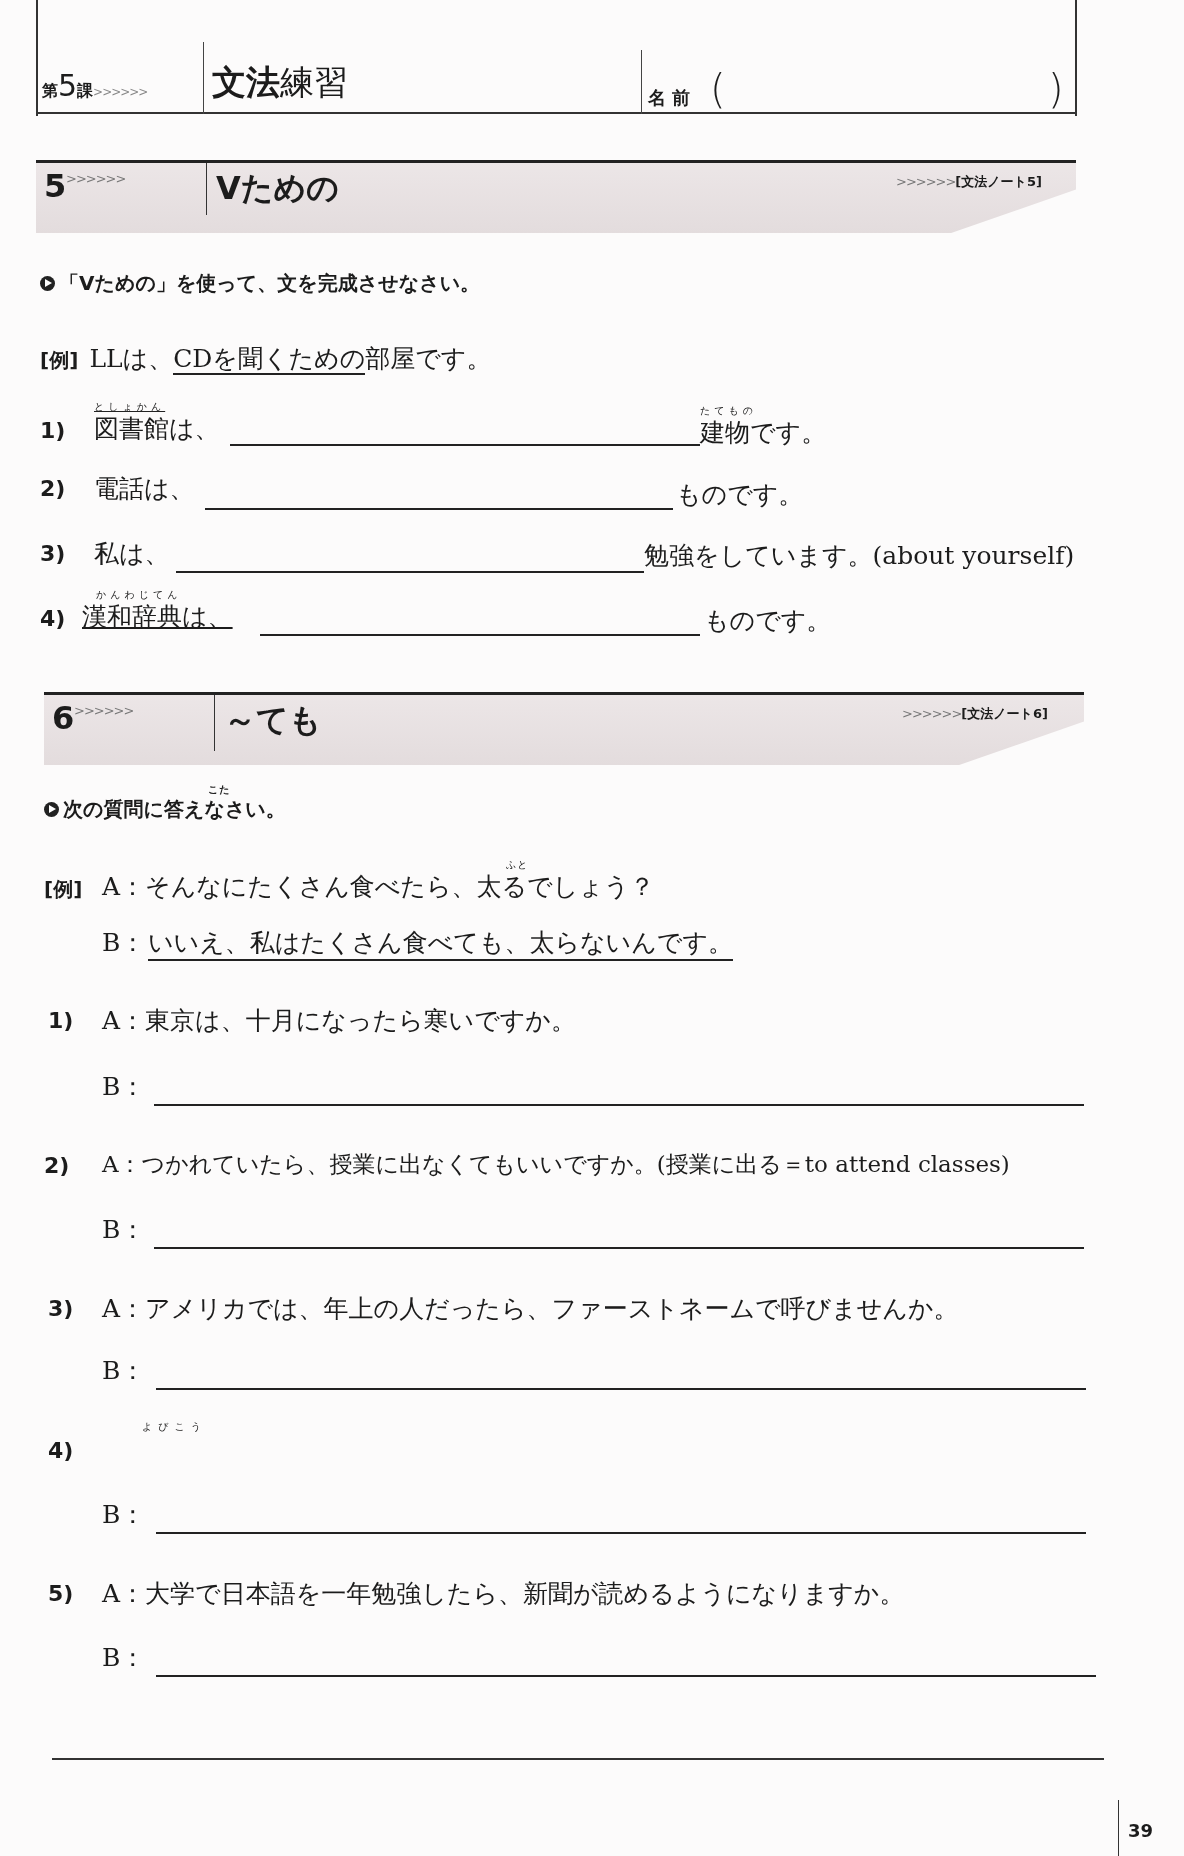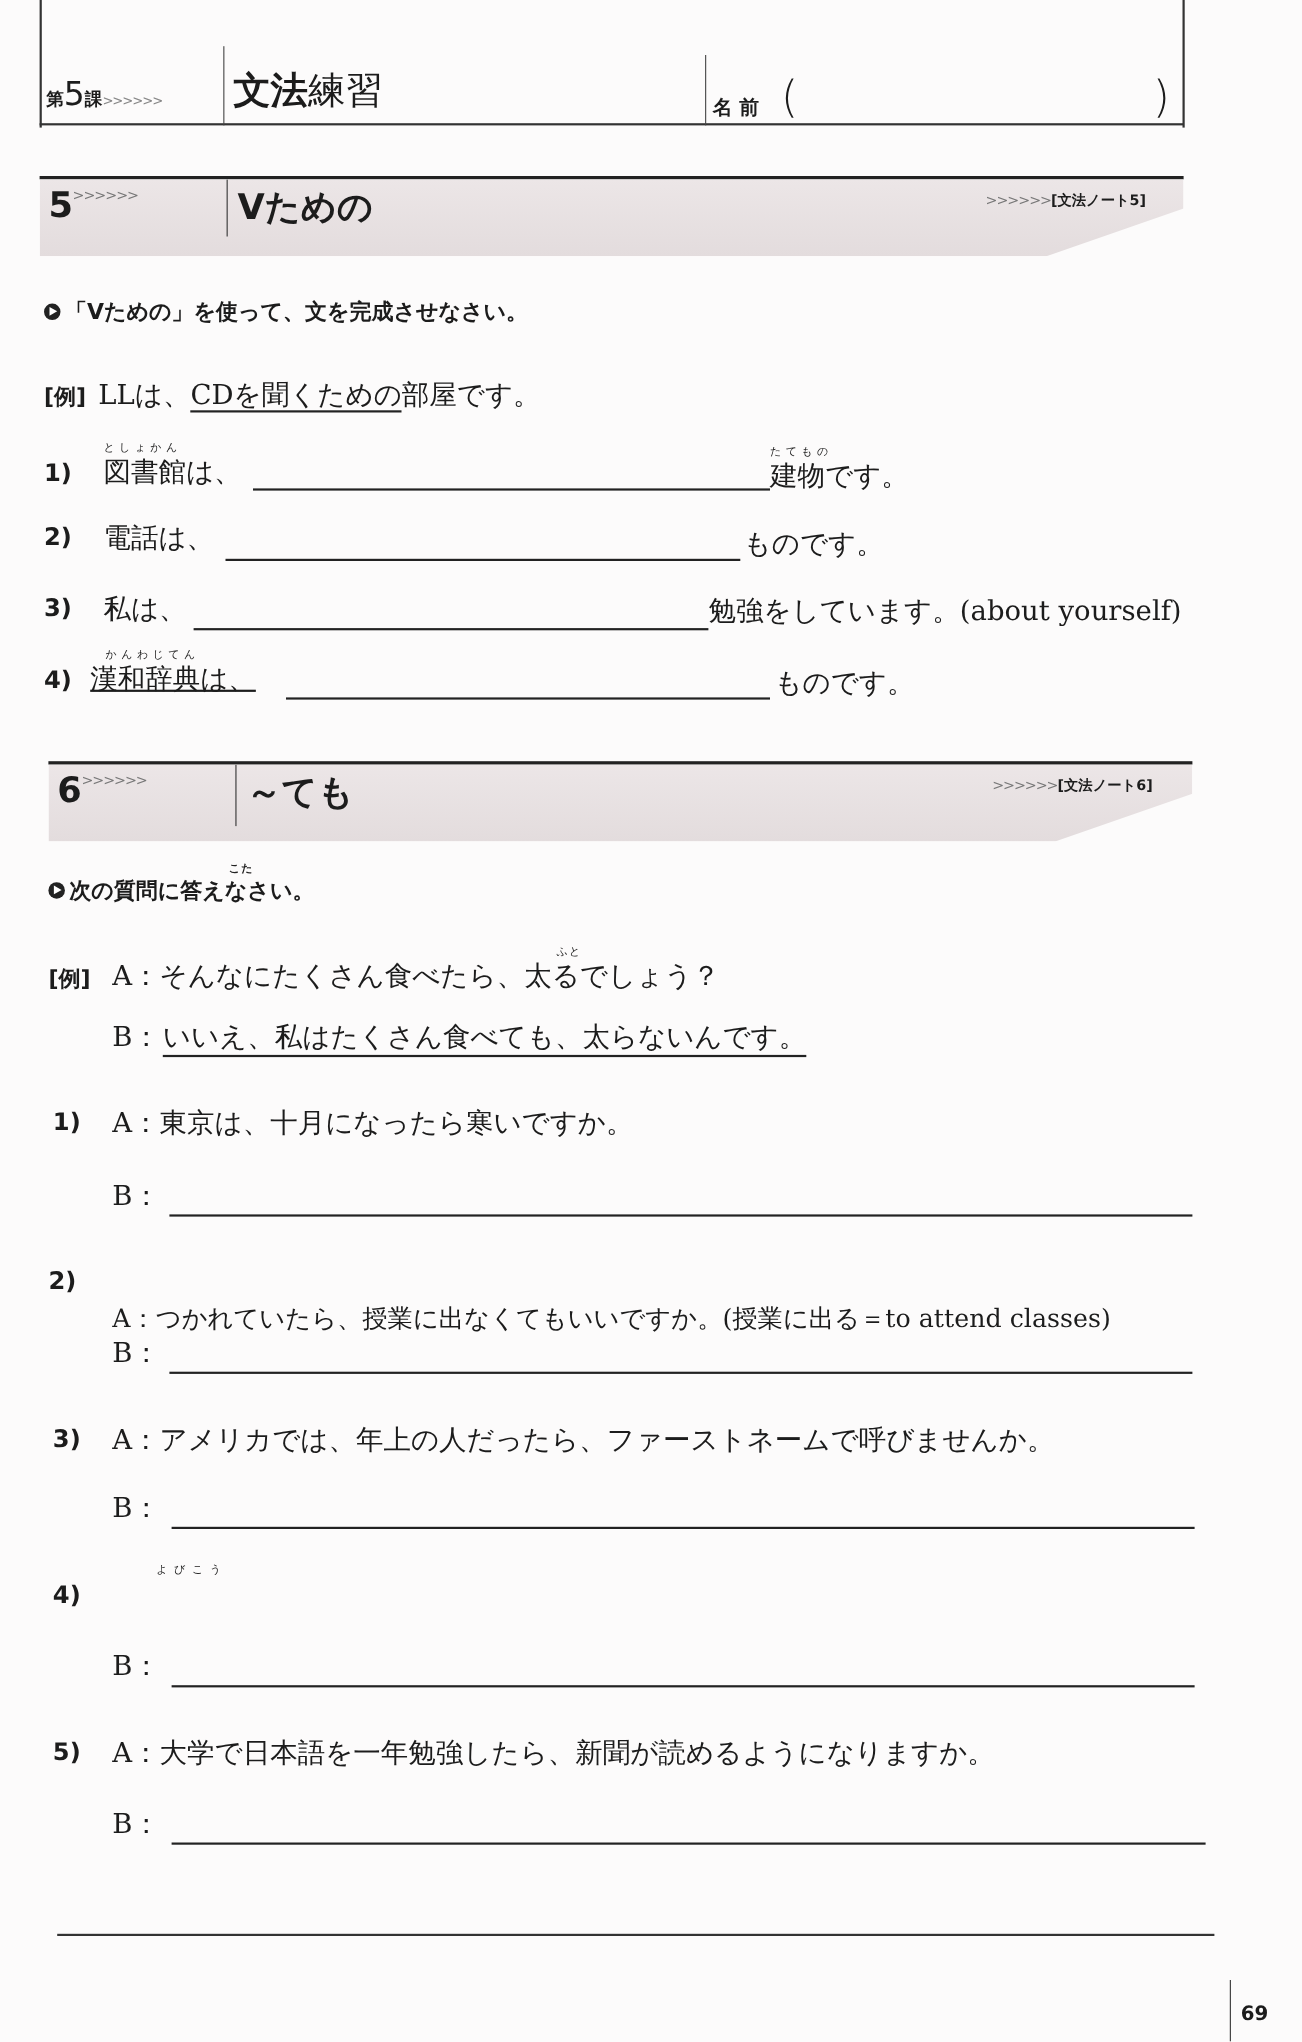--- a/index.html
+++ b/index.html
@@ -87,21 +87,21 @@
   <span class="bullet"></span><span>「Vための」を使って、文を完成させなさい。</span>
 </div>
 
 <div class="abs" style="left:40px; top:342px;">
   <span class="rei sans">[例]</span>
   <span class="txt" style="margin-left:6px;">LLは、</span><span class="txt uline">CDを聞くための</span><span class="txt">部屋です。</span>
 </div>
 
 <div class="abs" style="left:40px; top:400px; width:1100px; height:50px;">
   <span class="abs qnum sans" style="left:0; top:18px;">1)</span>
-  <span class="abs ruby sans" style="left:54px; top:0;">としょかん</span>
+  <span class="abs ruby sans" style="left:54px; top:0;text-decoration:underline;">としょかん</span>
   <span class="abs txt" style="left:54px; top:12px;">図書館は、</span>
   <div class="abs blank" style="left:190px; top:44px; width:470px;"></div>
   <span class="abs ruby sans" style="left:660px; top:4px;">たてもの</span>
   <span class="abs txt" style="left:660px; top:16px;">建物です。</span>
 </div>
 
 <div class="abs" style="left:40px; top:470px; width:1100px; height:50px;">
   <span class="abs qnum sans" style="left:0; top:6px;">2)</span>
   <span class="abs txt" style="left:54px; top:2px;">電話は、</span>
   <div class="abs blank" style="left:165px; top:38px; width:468px;"></div>
@@ -149,21 +149,21 @@
 
 <div class="abs" style="left:44px; top:1000px; width:1100px; height:110px;">
   <span class="abs qnum sans" style="left:4px; top:8px;">1)</span>
   <span class="abs txt" style="left:58px; top:4px;">A：東京は、十月になったら寒いですか。</span>
   <span class="abs txt" style="left:58px; top:70px;">B：</span>
   <div class="abs blank" style="left:110px; top:104px; width:930px;"></div>
 </div>
 
 <div class="abs" style="left:44px; top:1145px; width:1100px; height:110px;">
   <span class="abs qnum sans" style="left:0; top:8px;">2)</span>
-  <span class="abs txt" style="left:58px; top:4px; font-size:23px;margin-top:34px;">A：つかれていたら、授業に出なくてもいいですか。(授業に出る＝to attend classes)</span>
+  <span class="abs txt" style="left:58px; top:4px; font-size:23px;">A：つかれていたら、授業に出なくてもいいですか。(授業に出る＝to attend classes)</span>
   <span class="abs txt" style="left:58px; top:68px;">B：</span>
   <div class="abs blank" style="left:110px; top:102px; width:930px;"></div>
 </div>
 
 <div class="abs" style="left:44px; top:1290px; width:1100px; height:110px;">
   <span class="abs qnum sans" style="left:4px; top:6px;">3)</span>
   <span class="abs txt" style="left:58px; top:2px;">A：アメリカでは、年上の人だったら、ファーストネームで呼びませんか。</span>
   <span class="abs txt" style="left:58px; top:64px;">B：</span>
   <div class="abs blank" style="left:112px; top:98px; width:930px;"></div>
 </div>
@@ -177,13 +177,13 @@
 
 <div class="abs" style="left:44px; top:1575px; width:1100px; height:110px;">
   <span class="abs qnum sans" style="left:4px; top:6px;">5)</span>
   <span class="abs txt" style="left:58px; top:2px;">A：大学で日本語を一年勉強したら、新聞が読めるようになりますか。</span>
   <span class="abs txt" style="left:58px; top:66px;">B：</span>
   <div class="abs blank" style="left:112px; top:100px; width:940px;"></div>
 </div>
 
 <div class="abs" style="left:52px; top:1758px; width:1052px; height:2px; background:#333;"></div>
 <div class="abs pg-rule"></div>
-<div class="abs pageno sans" style="left:1128px; top:1820px;">69</div>
+<div class="abs pageno sans" style="left:1128px; top:1820px;">39</div>
 
 </body></html>

